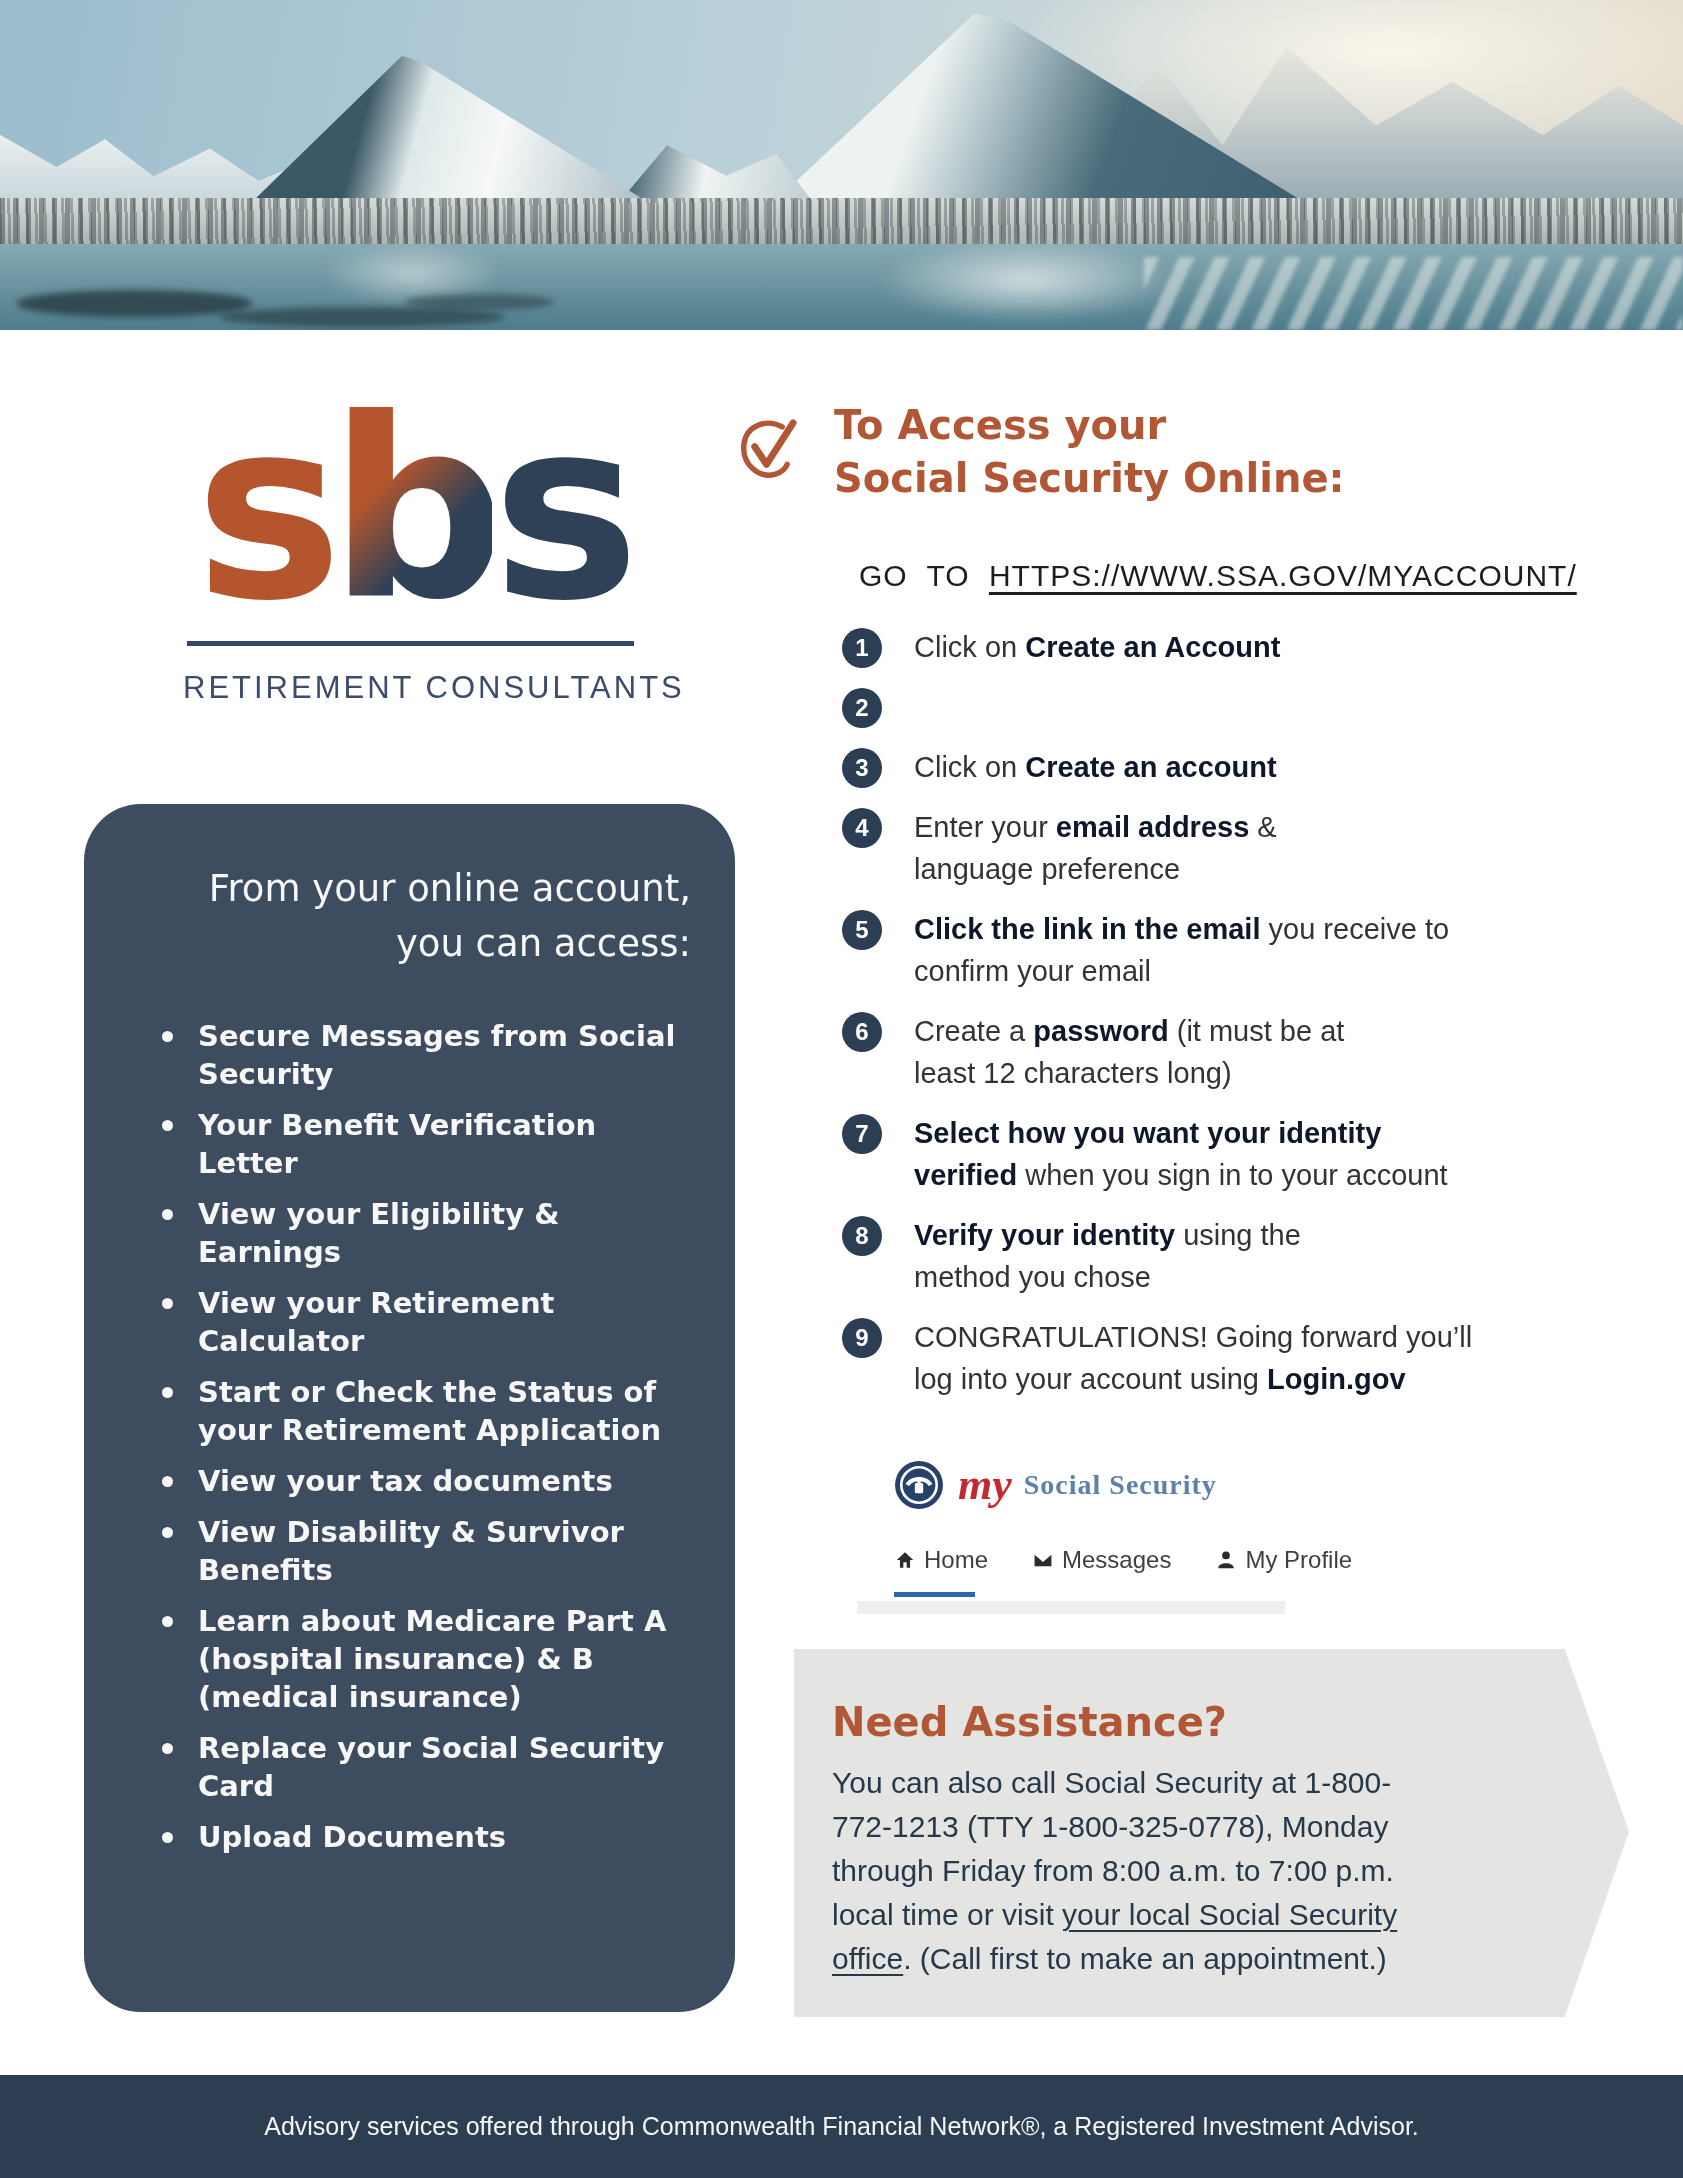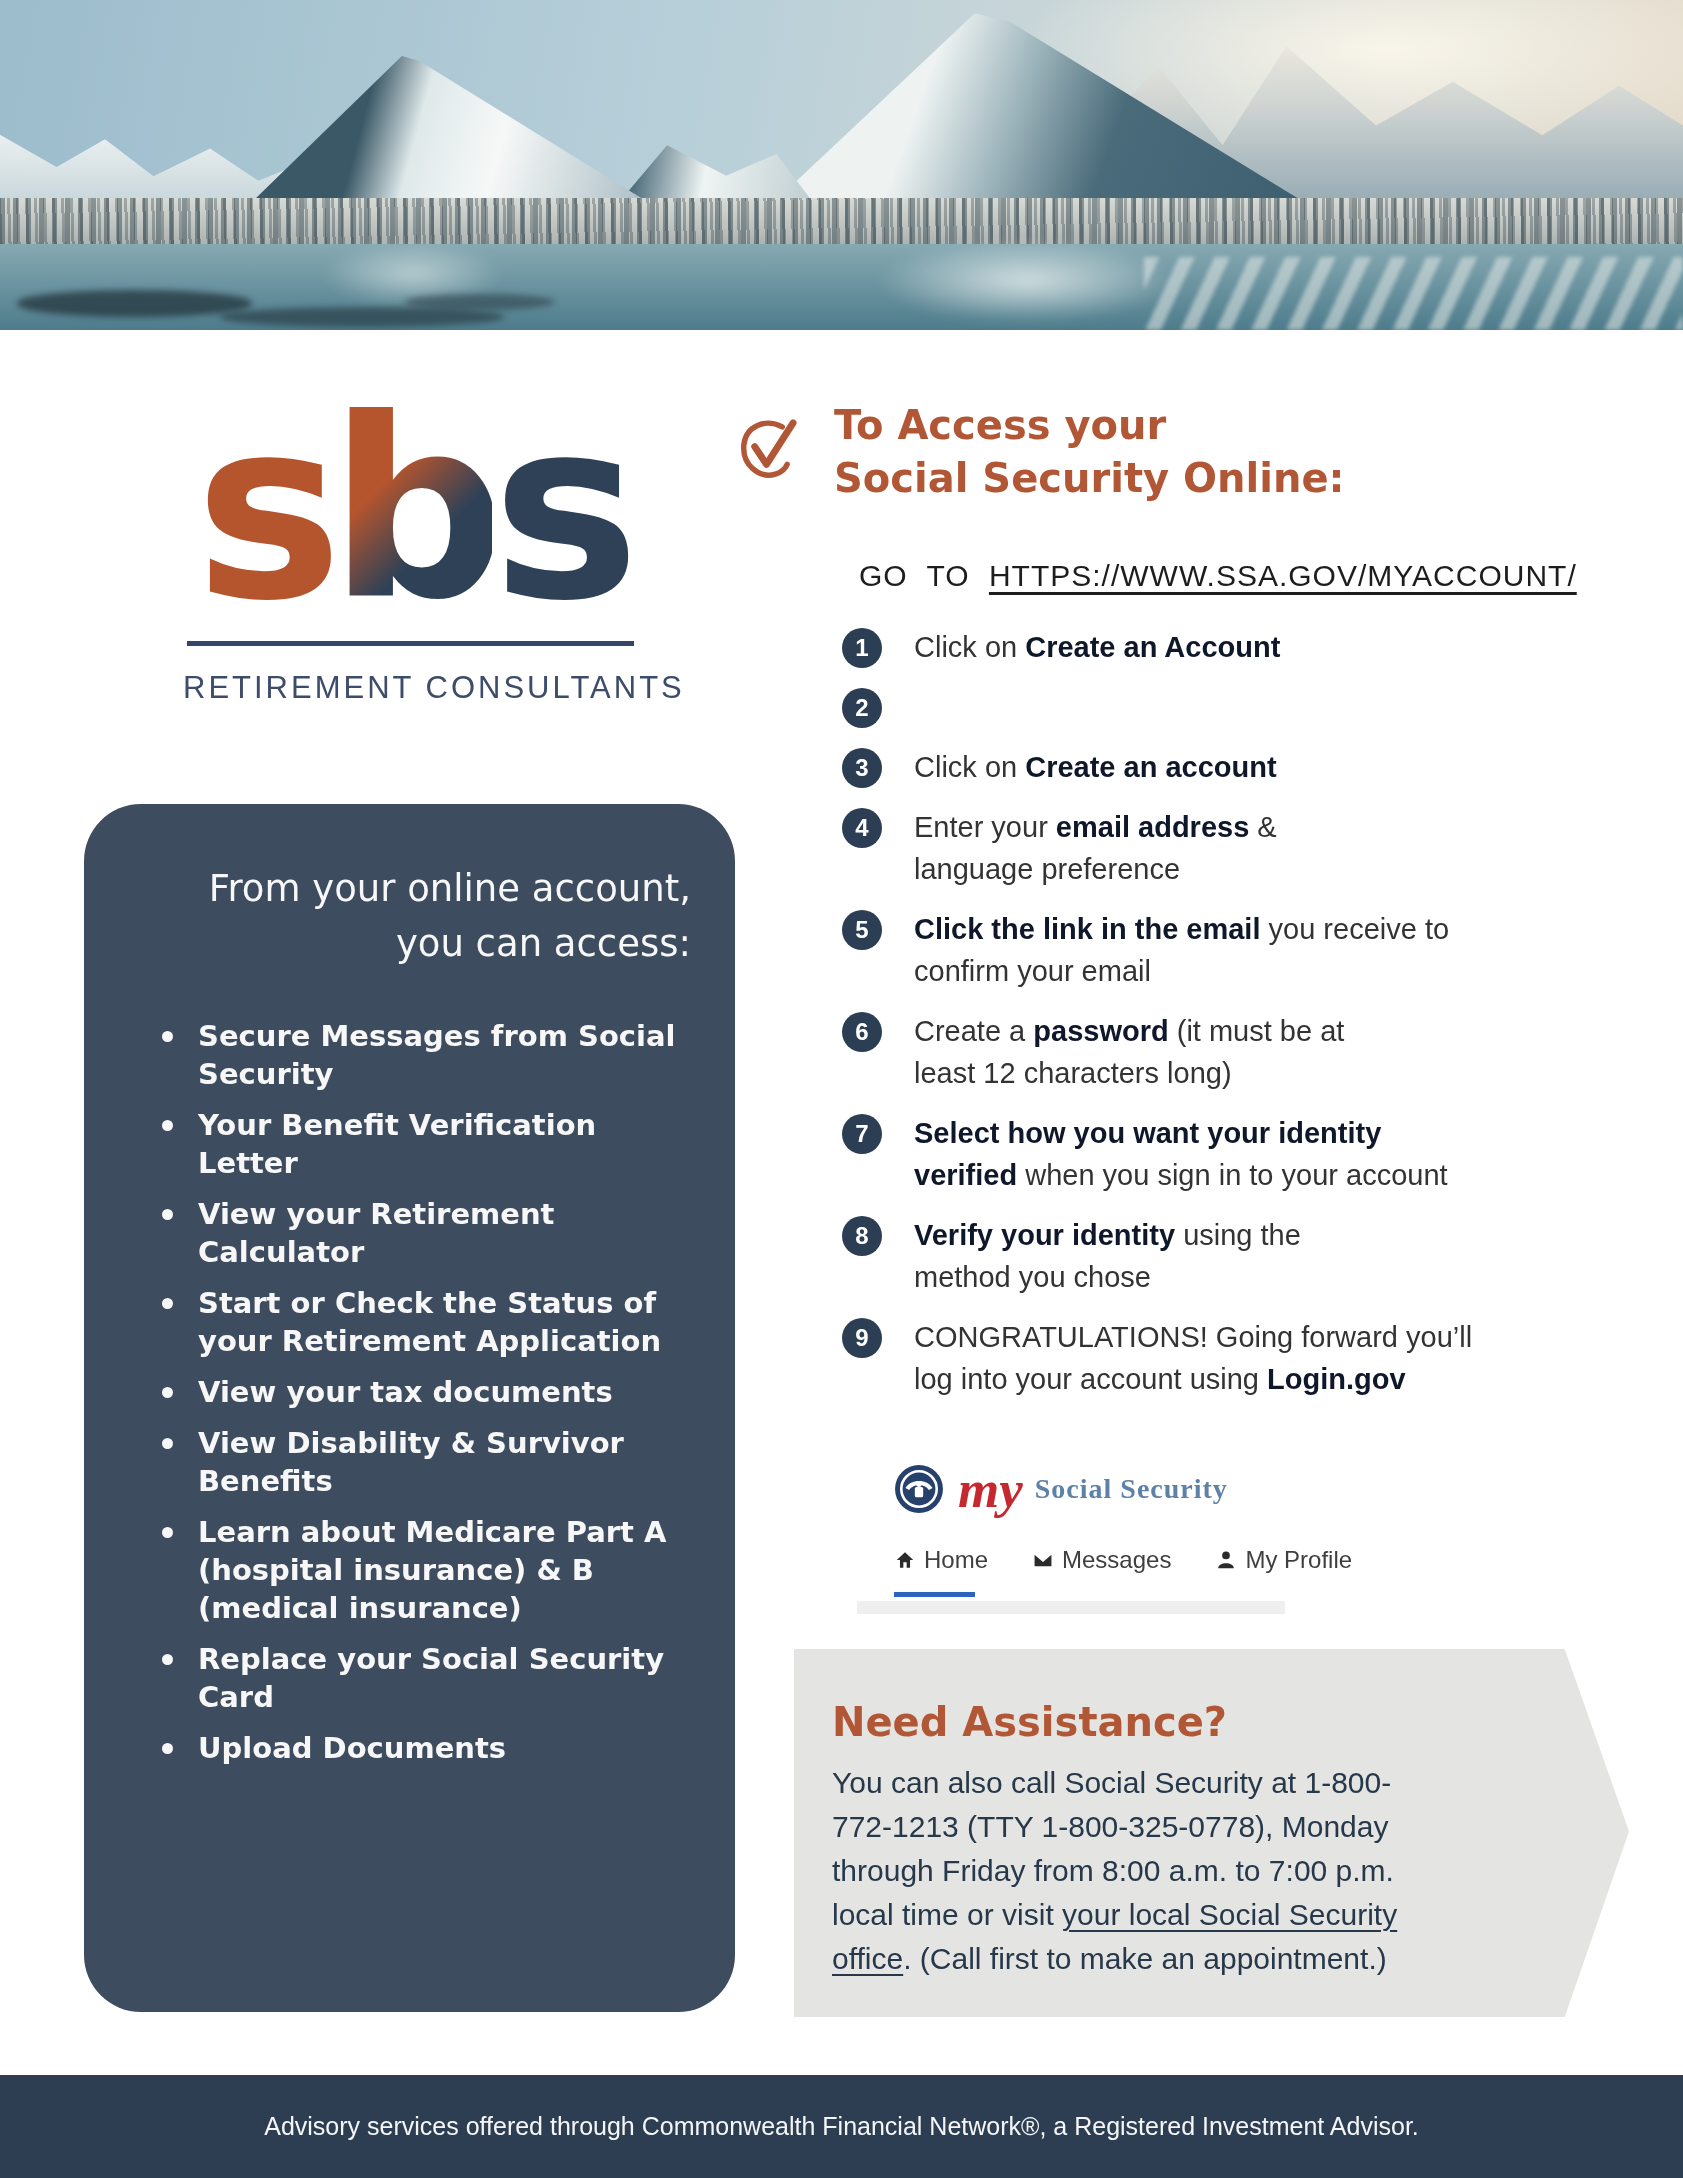--- a/index.html
+++ b/index.html
@@ -70,21 +70,21 @@
   .steps{position:absolute;left:842px;top:626px;width:683px;}
   .step-row{display:flex;align-items:flex-start;margin-bottom:18px;}
   .step-badge{flex:0 0 auto;width:40px;height:40px;border-radius:50%;background:#2c3e54;color:#ffffff;
               font-weight:bold;font-size:24px;line-height:40px;text-align:center;margin-top:2px;}
   .step-text{margin-left:32px;font-size:29px;line-height:42px;color:#333333;white-space:pre-line;}
   .step-text b{color:#0f172a;}
 
   
   .mss{position:absolute;left:894px;top:1459px;display:flex;align-items:center;}
   .mss-seal{width:50px;height:50px;}
-  .mss-my{font-family:"Liberation Serif",serif;font-style:italic;font-weight:bold;font-size:53px;color:#c5292f;margin-left:14px;}
+  .mss-my{font-family:"Liberation Serif",serif;font-style:italic;font-weight:bold;font-size:44px;color:#c5292f;margin-left:14px;}
   .mss-rest{font-family:"Liberation Serif",serif;font-weight:bold;font-size:28px;color:#5d81a7;margin-left:12px;letter-spacing:1px;}
   .mss-nav{position:absolute;left:894px;top:1546px;display:flex;align-items:center;}
   .mss-nav .nav-item{display:flex;align-items:center;margin-right:44px;}
   .mss-nav svg{width:22px;height:22px;fill:#2b2b2b;}
   .mss-nav .nav-label{font-size:24px;color:#3f3f3f;margin-left:8px;}
   .nav-underline{position:absolute;left:894px;top:1592px;width:81px;height:5px;background:#2d64bc;}
   .nav-strip{position:absolute;left:857px;top:1601px;width:428px;height:13px;background:#efefef;}
 
   
   .assist-box{position:absolute;left:794px;top:1649px;width:835px;height:368px;background:#e4e4e2;
@@ -129,20 +129,22 @@
   </div>
 
   <div class="access-box">
     <div class="access-title">From your online account,
 you can access:</div>
     <ul class="access-list">
         <li>Secure Messages from Social
 Security</li>
         <li>Your Benefit Verification
 Letter</li>
+        <li>View your Eligibility &amp;
+Earnings</li>
         <li>View your Retirement
 Calculator</li>
         <li>Start or Check the Status of
 your Retirement Application</li>
         <li>View your tax documents</li>
         <li>View Disability &amp; Survivor
 Benefits</li>
         <li>Learn about Medicare Part A
 (hospital insurance) &amp; B
 (medical insurance)</li>

